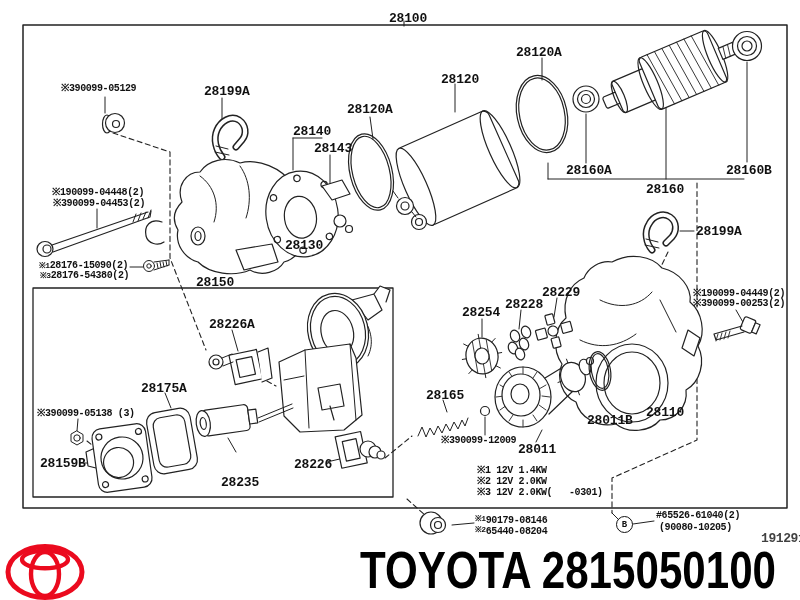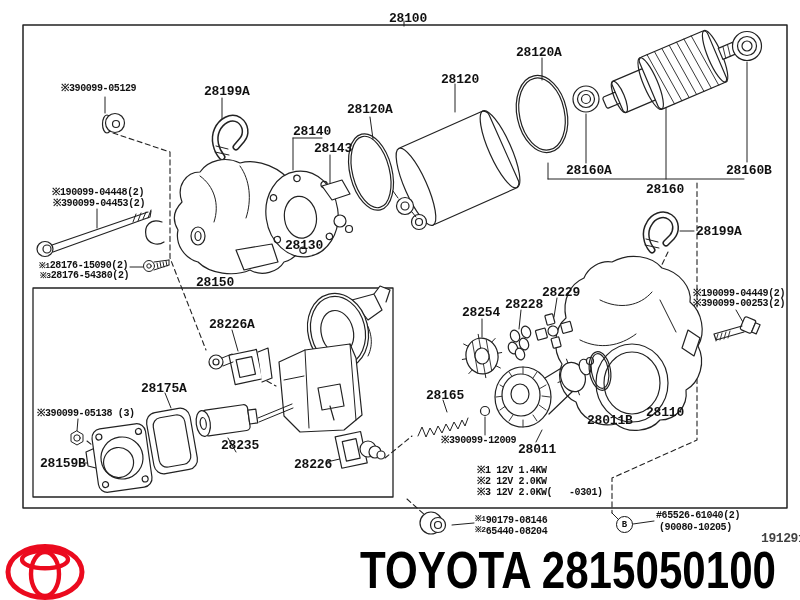--- a/index.html
+++ b/index.html
@@ -319,21 +319,21 @@
 <div class="pl" style="left:726px;top:164px">28160B</div>
 <div class="pl" style="left:696px;top:225px">28199A</div>
 <div class="pl" style="left:646px;top:406px">28110</div>
 <div class="pl" style="left:462px;top:306px">28254</div>
 <div class="pl" style="left:505px;top:298px">28228</div>
 <div class="pl" style="left:542px;top:286px">28229</div>
 <div class="pl" style="left:426px;top:389px">28165</div>
 <div class="pl" style="left:518px;top:443px">28011</div>
 <div class="pl" style="left:587px;top:414px">28011B</div>
 <div class="pl" style="left:209px;top:318px">28226A</div>
-<div class="pl" style="left:221px;top:439px">28235</div>
+<div class="pl" style="left:221px;top:476px">28235</div>
 <div class="pl" style="left:294px;top:458px">28226</div>
 <div class="pl" style="left:141px;top:382px">28175A</div>
 <div class="pl" style="left:40px;top:457px">28159B</div>
 
 <div class="rl" style="left:61px;top:84px">※390099-05129</div>
 <div class="rl" style="left:52px;top:188px">※190099-04448(2)</div>
 <div class="rl" style="left:53px;top:199px">※390099-04453(2)</div>
 <div class="rl" style="left:39px;top:261px"><span class="sub">※1</span><span>28176-15090(2)</span></div>
 <div class="rl" style="left:40px;top:271px"><span class="sub">※3</span><span>28176-54380(2)</span></div>
 <div class="rl" style="left:37px;top:409px">※390099-05138 (3)</div>

